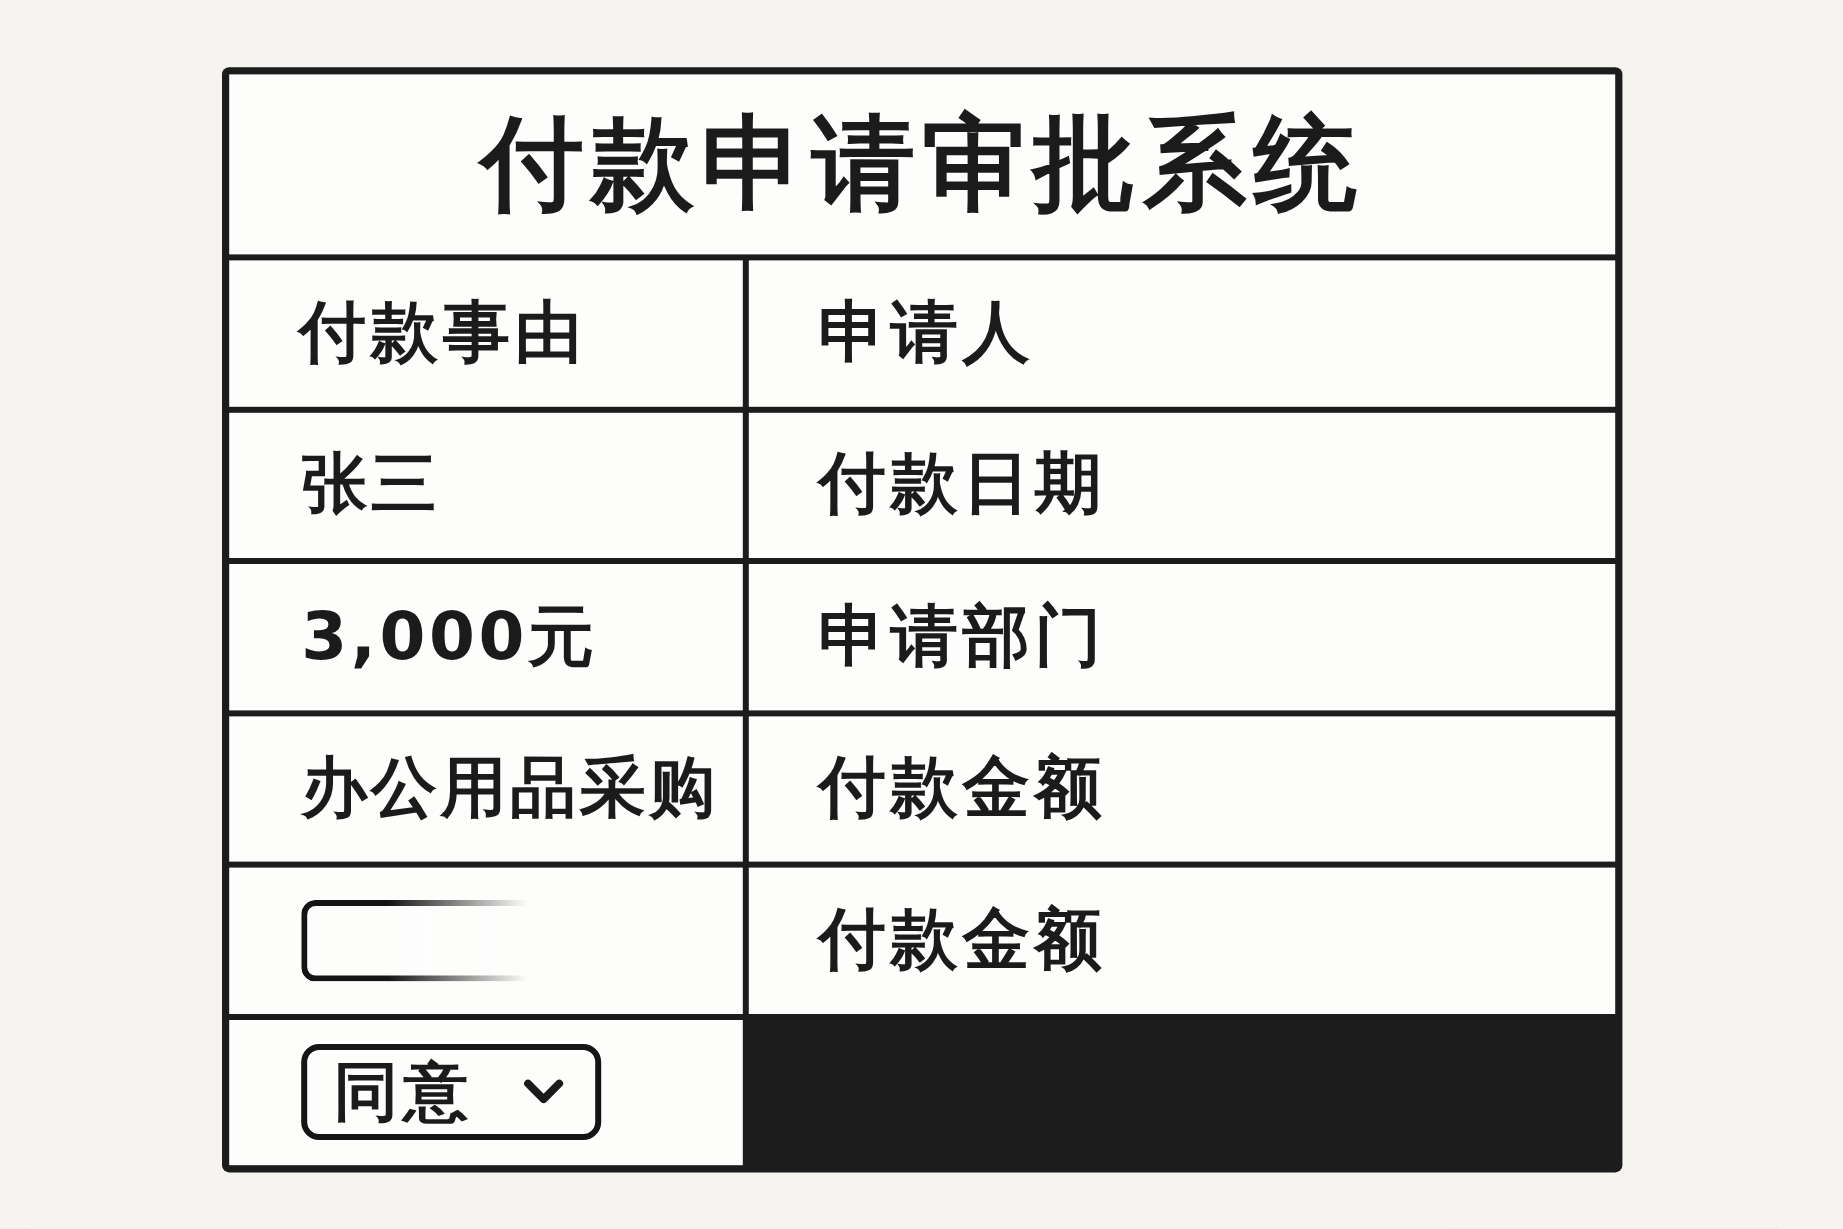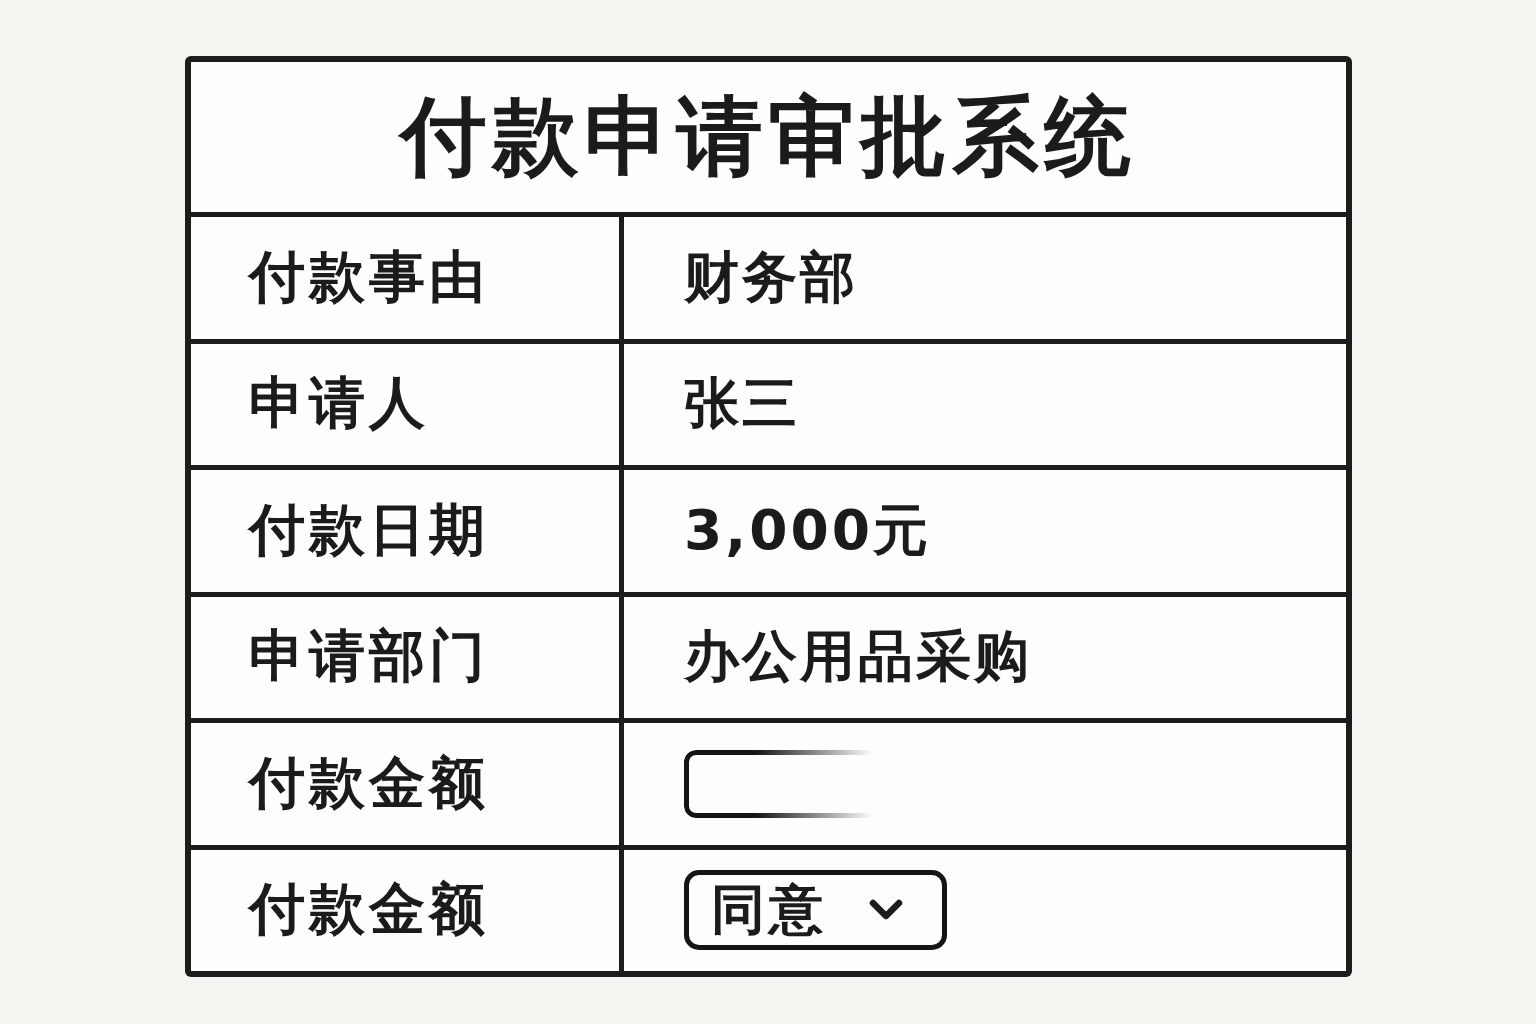--- a/index.html
+++ b/index.html
@@ -84,21 +84,21 @@
     -webkit-mask-image: linear-gradient(90deg, #000 0%, #000 35%, rgba(0,0,0,0) 92%);
             mask-image: linear-gradient(90deg, #000 0%, #000 35%, rgba(0,0,0,0) 92%);
   }
 
   
   .approval-select {
     display: inline-flex;
     align-items: center;
     gap: 42px;
     height: 80px;
-    padding: 0 39px 0 22px;
+    padding: 0 26px 0 22px;
     border: 5px solid #151515;
     border-radius: 15px;
     background: #fdfdfc;
     cursor: pointer;
   }
 
   .approval-select .selected-text {
     font-size: 54px;
     font-weight: 700;
     letter-spacing: 4px;
@@ -115,21 +115,20 @@
 </head>
 <body>
 
 <div class="stage">
 
   <div class="form-table">
 
     <div class="cell title-cell">付款申请审批系统</div>
 
     <div class="cell label-cell">付款事由</div>
-    <div class="cell value-cell">财务部</div>
 
     <div class="cell label-cell">申请人</div>
     <div class="cell value-cell">张三</div>
 
     <div class="cell label-cell">付款日期</div>
     <div class="cell value-cell">3,000元</div>
 
     <div class="cell label-cell">申请部门</div>
     <div class="cell value-cell">办公用品采购</div>
 

